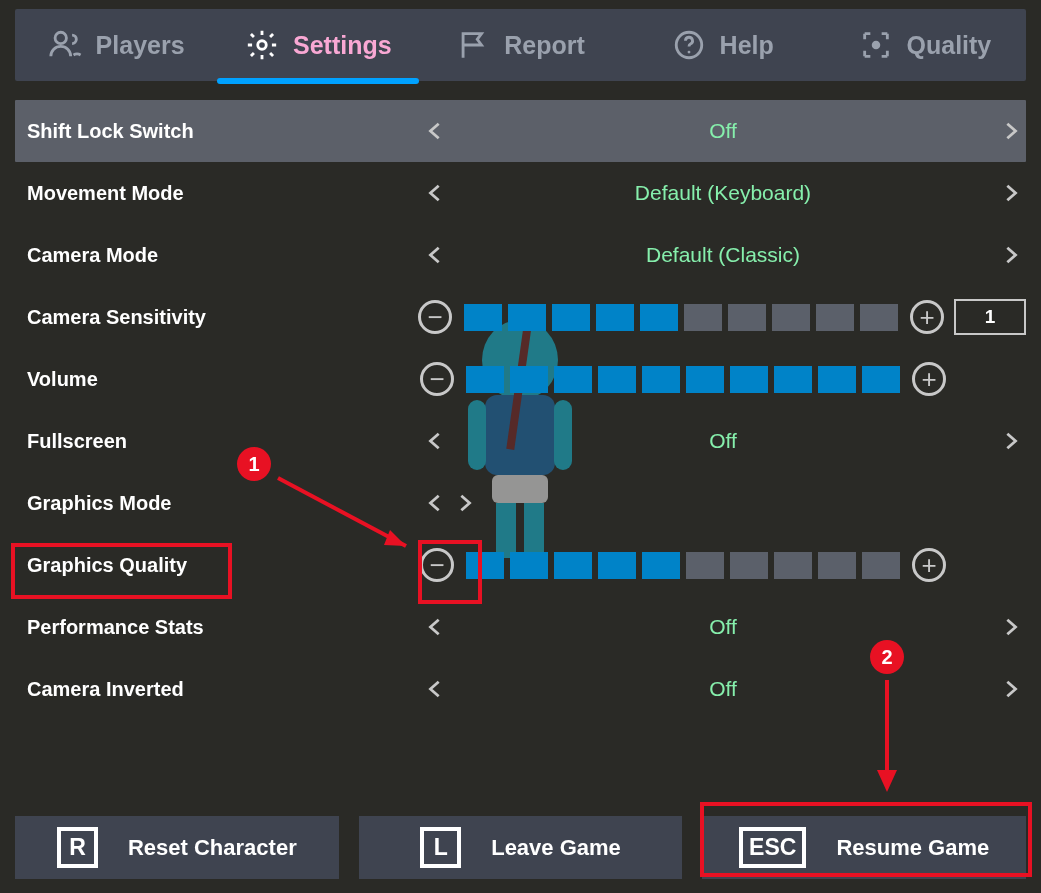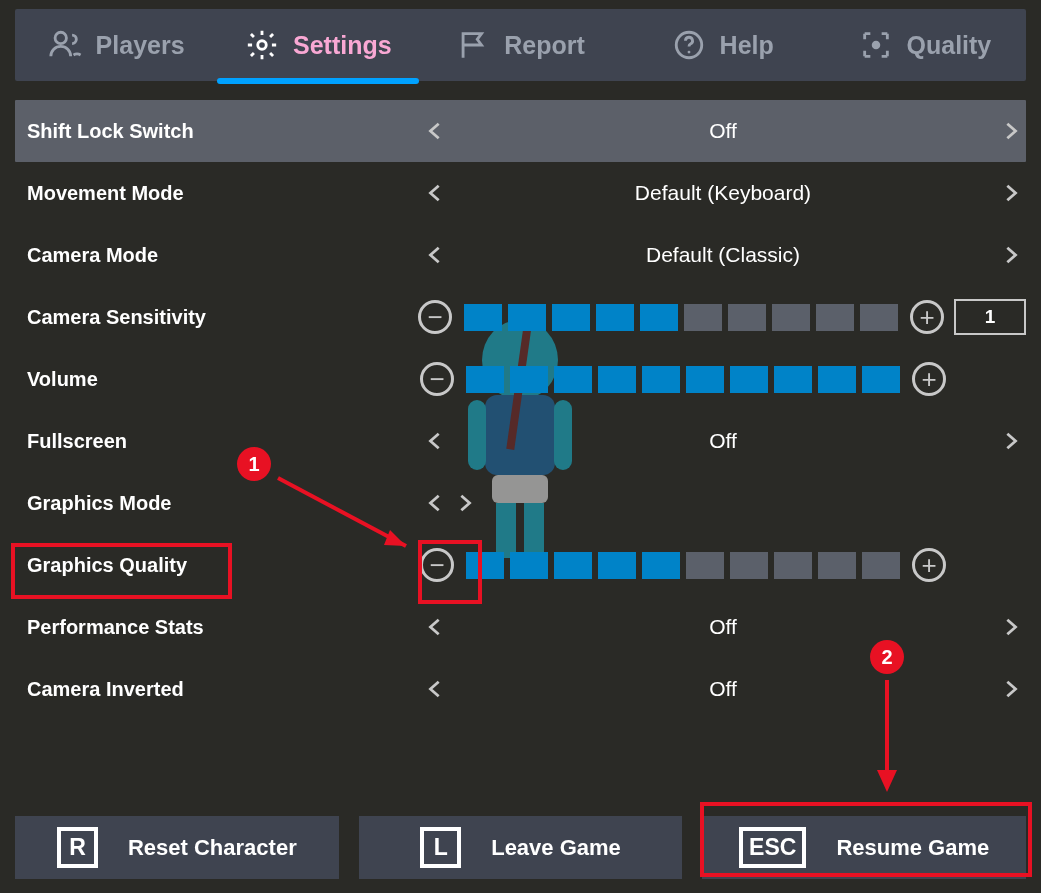--- a/index.html
+++ b/index.html
@@ -12,21 +12,21 @@
   .tab svg{margin-right:14px;}
   .tab.active{color:#f9a8d4;}
   .tab.active::after{content:"";position:absolute;bottom:-3px;left:0;right:0;height:6px;background:#00a2ff;border-radius:3px;}
   
   #panel{position:absolute;left:15px;right:15px;top:100px;}
   .row{height:62px;display:flex;align-items:center;font-size:20px;font-weight:700;color:#fff;}
   .row.hl{background:#5c6069;border-radius:1px;}
   .row .label{width:405px;padding-left:12px;box-sizing:border-box;}
   .row .ctrl{flex:1;display:flex;align-items:center;}
   .chev{width:30px;height:30px;display:flex;align-items:center;justify-content:center;cursor:pointer;}
-  .choice{flex:1;text-align:center;font-size:21px;font-weight:400;color:#ffffff;}
+  .choice{flex:1;text-align:center;font-size:21px;font-weight:400;color:#86efac;}
   .slider-row .minus,.slider-row .plus{width:34px;height:34px;border:3px solid #c8c8c8;border-radius:50%;display:flex;align-items:center;justify-content:center;cursor:pointer;box-sizing:border-box;}
   .slider-row .minus span,.slider-row .plus span{color:#c8c8c8;font-size:26px;line-height:0;font-weight:400;}
   .slider-row .cells{display:flex;gap:6px;margin:0 12px;}
   .cell{width:38px;height:27px;background:#5b606a;}
   .cell.on{background:#0083c8;}
   .slider-input{width:72px;height:36px;margin-left:10px;border:2px solid #c8c8c8;background:transparent;color:#fff;font-size:19px;text-align:center;box-sizing:border-box;font-family:inherit;font-weight:600;}
   
   #bottom{position:absolute;left:15px;right:15px;bottom:14px;display:flex;gap:20px;}
   .btn{flex:1;height:63px;background:#3f4450;display:flex;align-items:center;justify-content:center;color:#fff;font-size:22px;font-weight:700;cursor:pointer;}
   .key{border:4px solid #fff;height:41px;min-width:41px;padding:0 6px;box-sizing:border-box;display:flex;align-items:center;justify-content:center;font-size:23px;margin-right:30px;}

